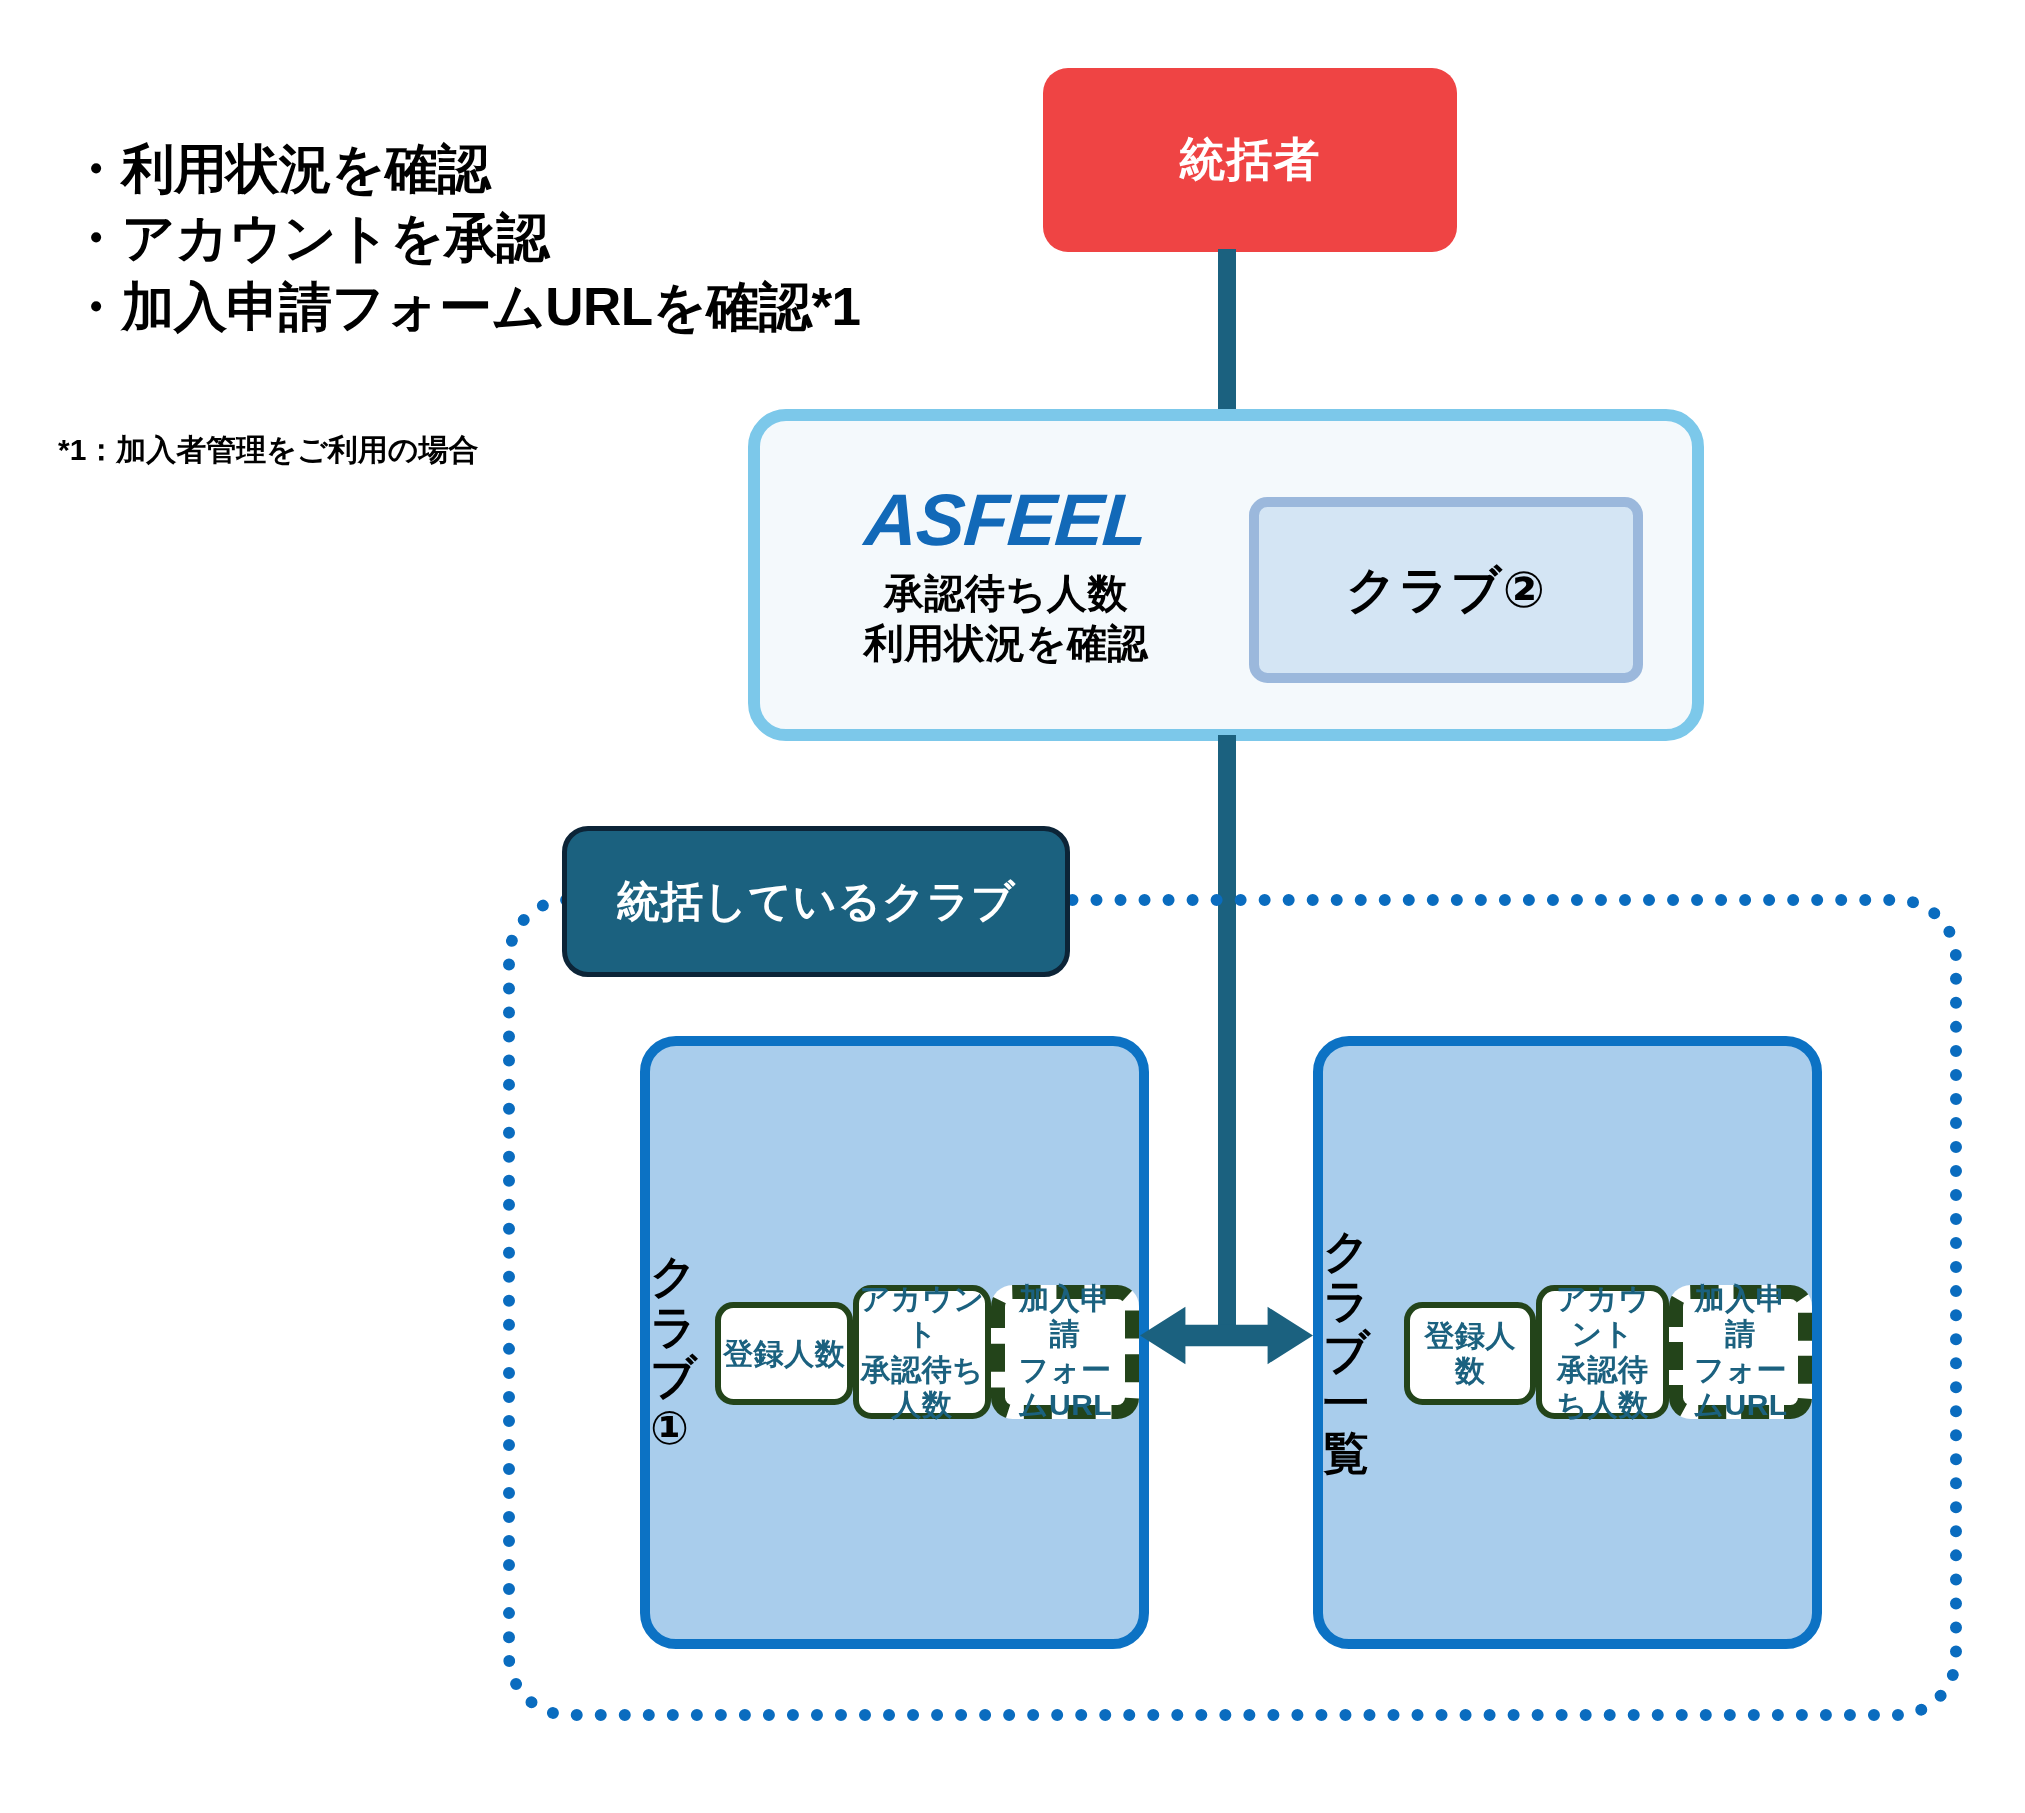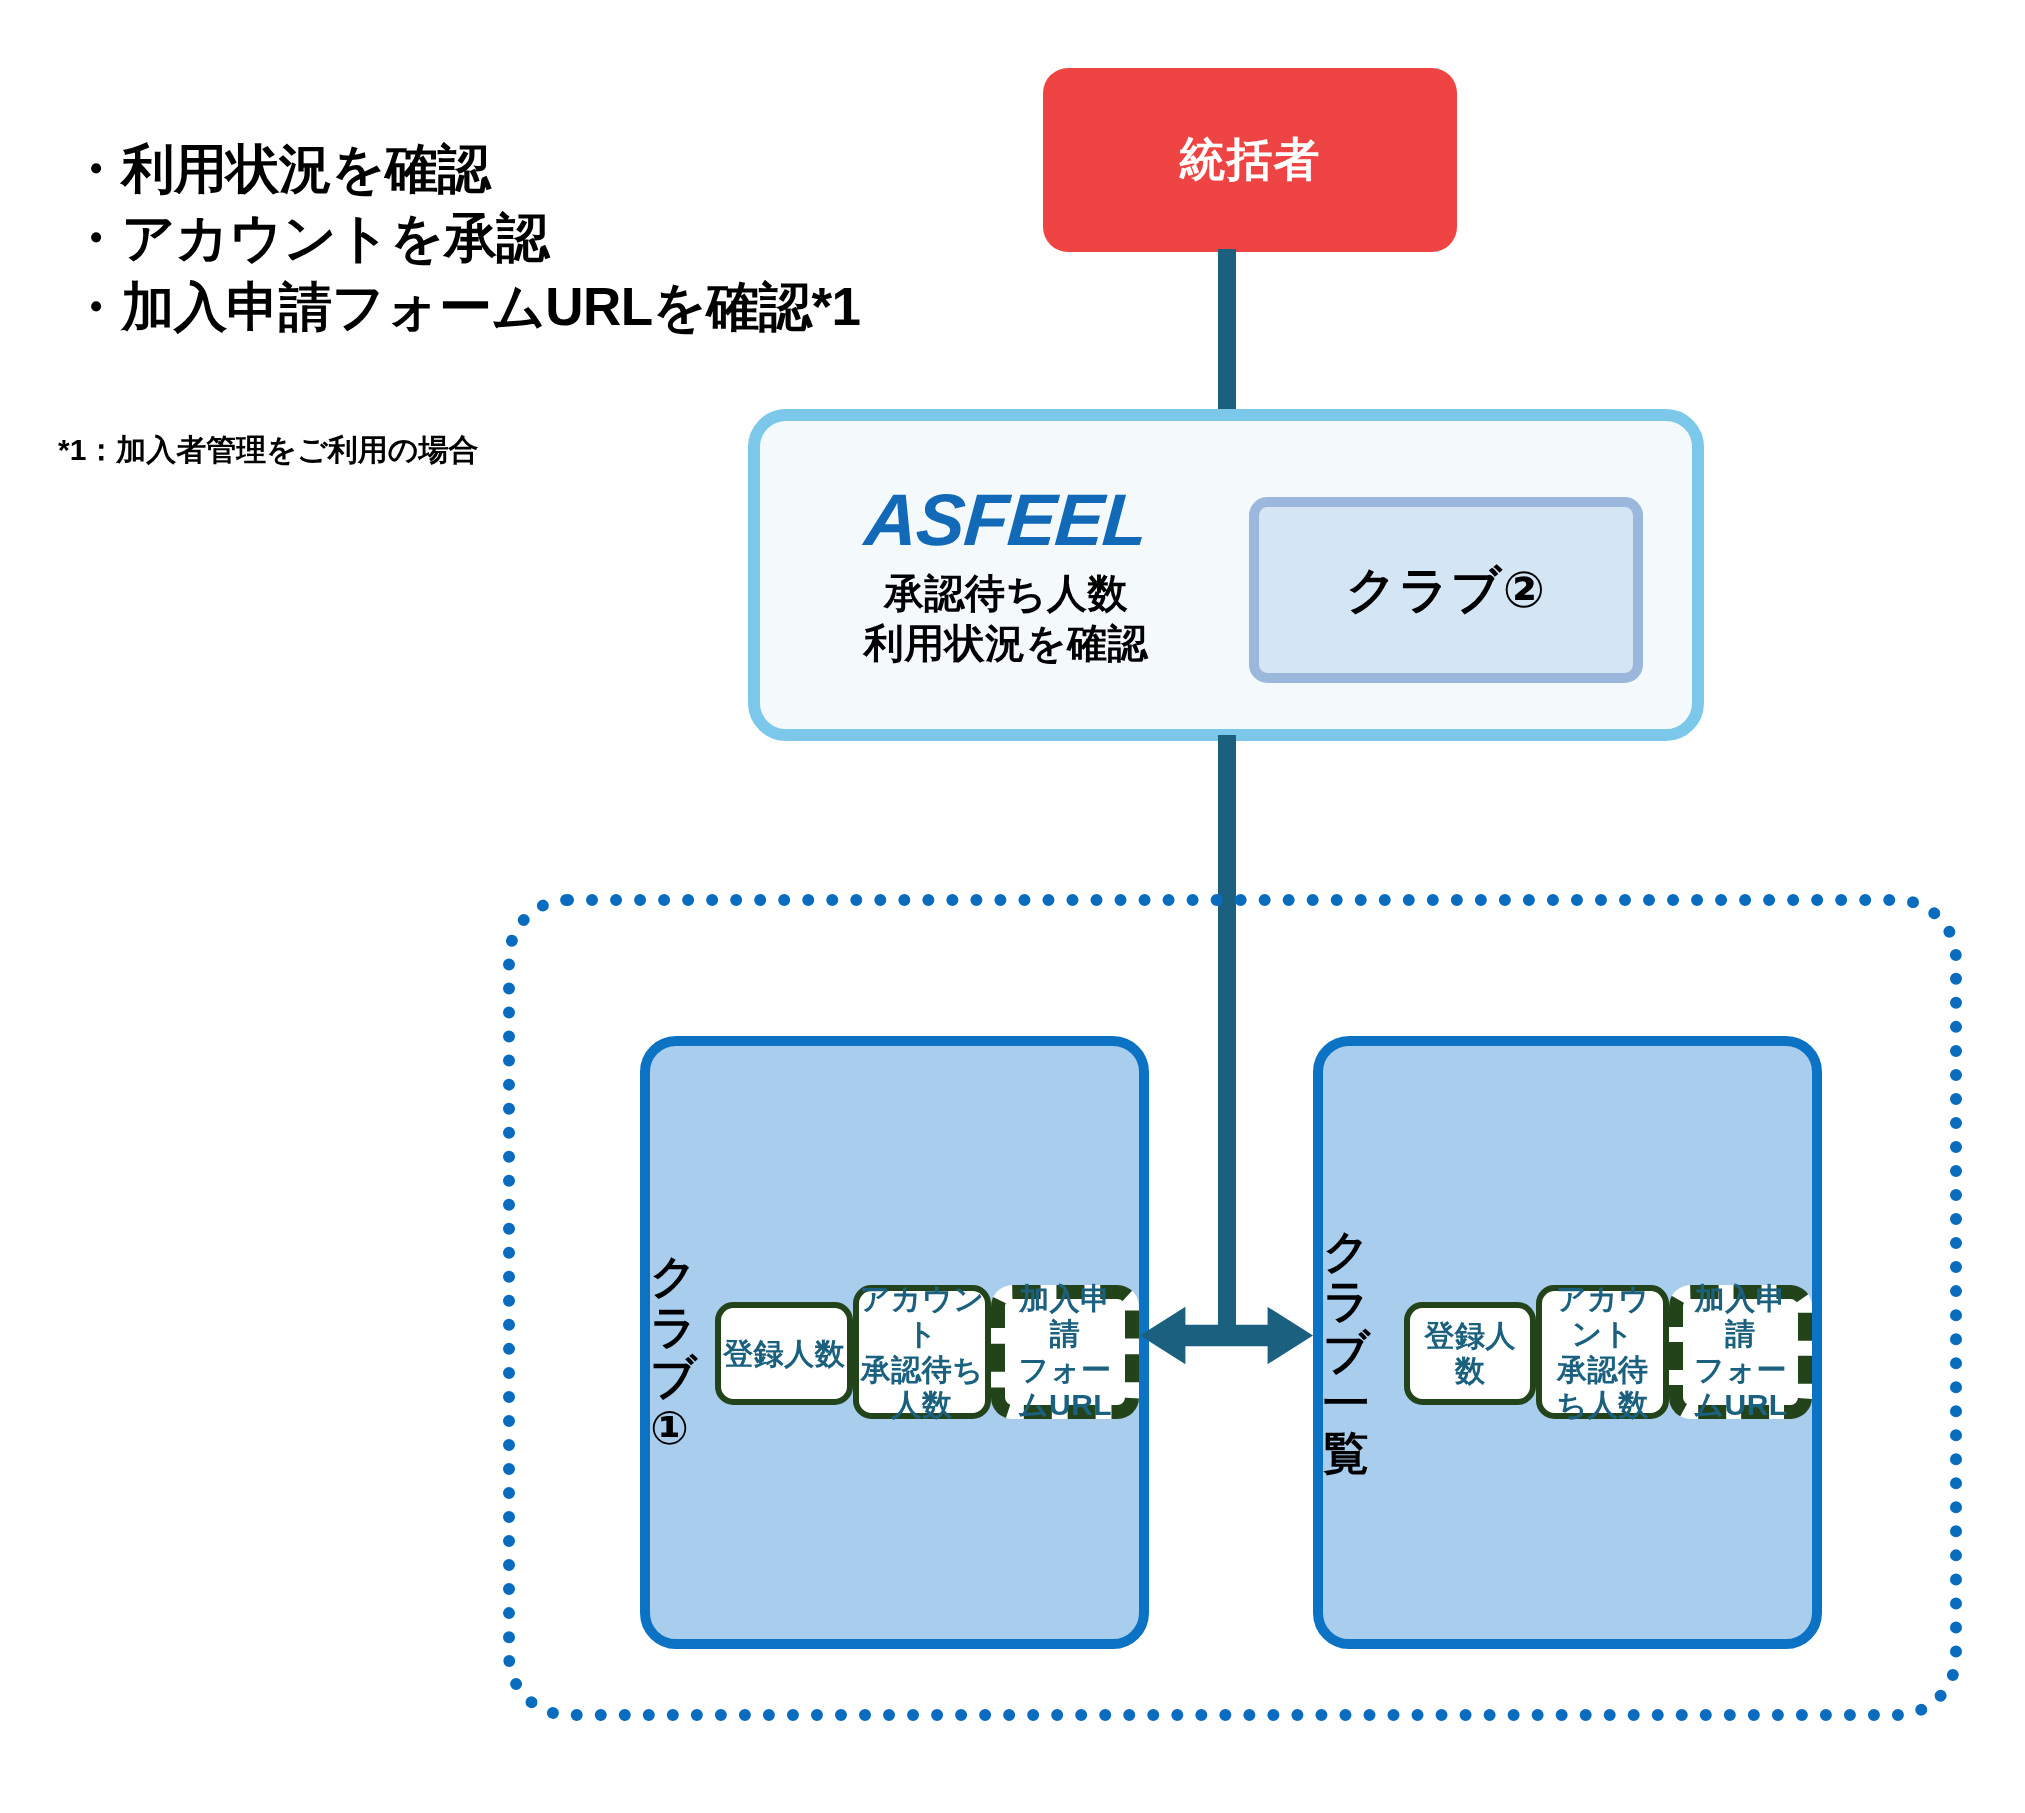--- a/index.html
+++ b/index.html
@@ -275,20 +275,23 @@
     </div>
     <div class="club-list-btn">
       <span class="club-list-btn-label">クラブ②</span>
     </div>
   </div>
 
   <div class="line-mid"></div>
 
   <div class="dotted-region"></div>
 
+  <div class="region-label">
+    <span class="region-label-text">統括しているクラブ</span>
+  </div>
 
   <div class="club-box club-1">
     <div class="club-title">クラブ①</div>
     <div class="stat-box b1">
       <span class="stat-label">登録人数</span>
     </div>
     <div class="stat-box b2">
       <span class="stat-label">アカウント<br>承認待ち人数</span>
     </div>
     <div class="stat-box b3">

